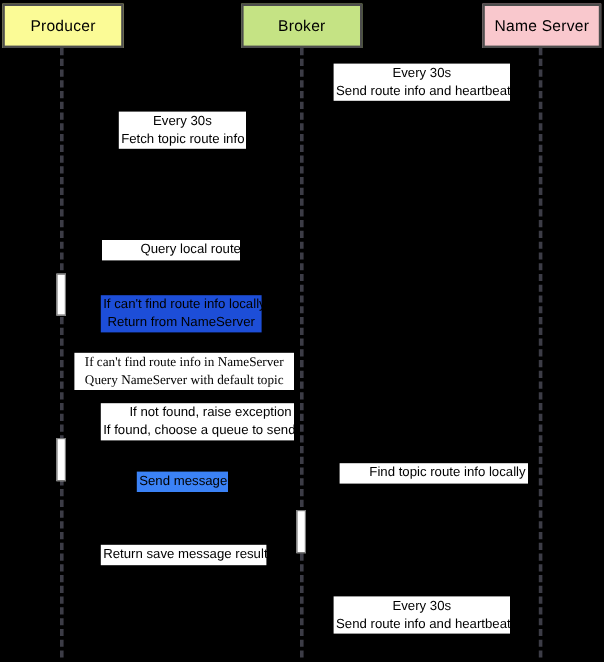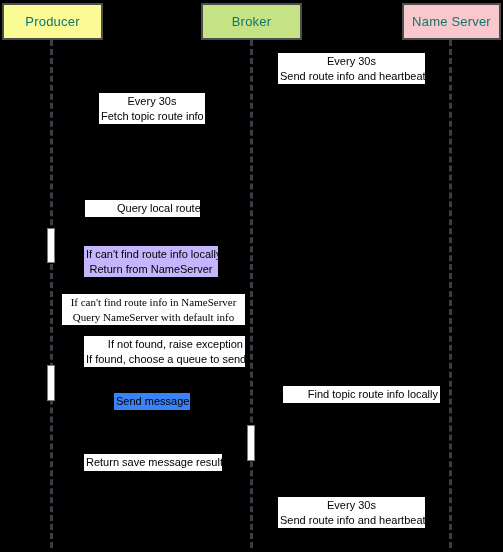--- a/index.html
+++ b/index.html
@@ -20,21 +20,21 @@
 
   
   .participant {
     position: absolute;
     box-sizing: border-box;
     border: 2px solid #4d4d4d;
     display: flex;
     align-items: center;
     justify-content: center;
     font-size: 13px;
-    color: #0f766e;
+    color: #000000;
     letter-spacing: 0.2px;
   }
 
   
   .lifeline {
     position: absolute;
     width: 0;
     border-left: 3px dashed #3c3c46;
   }
 
@@ -91,27 +91,27 @@
         <span class="line">Every 30s</span>
         <span class="line">Send route info and heartbeat</span>
       </div>
       <div class="note center" style="left: 99px; top: 93px; width: 106px; background: rgb(255, 255, 255); color: rgb(0, 0, 0);">
         <span class="line">Every 30s</span>
         <span class="line">Fetch topic route info</span>
       </div>
       <div class="note center" style="left: 85px; top: 200px; width: 115px; background: rgb(255, 255, 255); color: rgb(0, 0, 0); padding-left: 32px;">
         <span class="line">Query local route table</span>
       </div>
-      <div class="note center" style="left: 84px; top: 246px; width: 134px; background: #c4b5fd; color: rgb(0, 0, 0);">
+      <div class="note center" style="left: 84px; top: 246px; width: 134px; background: #1d4ed8; color: rgb(0, 0, 0);">
         <span class="line">If can't find route info locally</span>
         <span class="line">Return from NameServer</span>
       </div>
       <div class="note center" style="left: 62px; top: 294px; width: 183px; background: rgb(255, 255, 255); color: rgb(0, 0, 0); font-family: Liberation Serif, serif;">
         <span class="line">If can't find route info in NameServer</span>
-        <span class="line">Query NameServer with default info</span>
+        <span class="line">Query NameServer with default topic</span>
       </div>
       <div class="note left" style="left: 84px; top: 336px; width: 161px; background: rgb(255, 255, 255); color: rgb(0, 0, 0);">
         <span class="line">If not found, raise exception</span>
         <span class="line">If found, choose a queue to send</span>
       </div>
       <div class="note center" style="left: 114px; top: 393px; width: 76px; background: #3b82f6; color: rgb(0, 0, 0);">
         <span class="line">Send message</span>
       </div>
       <div class="note left" style="left: 283px; top: 386px; width: 157px; background: rgb(255, 255, 255); color: rgb(0, 0, 0);">
         <span class="line">Find topic route info locally</span>

